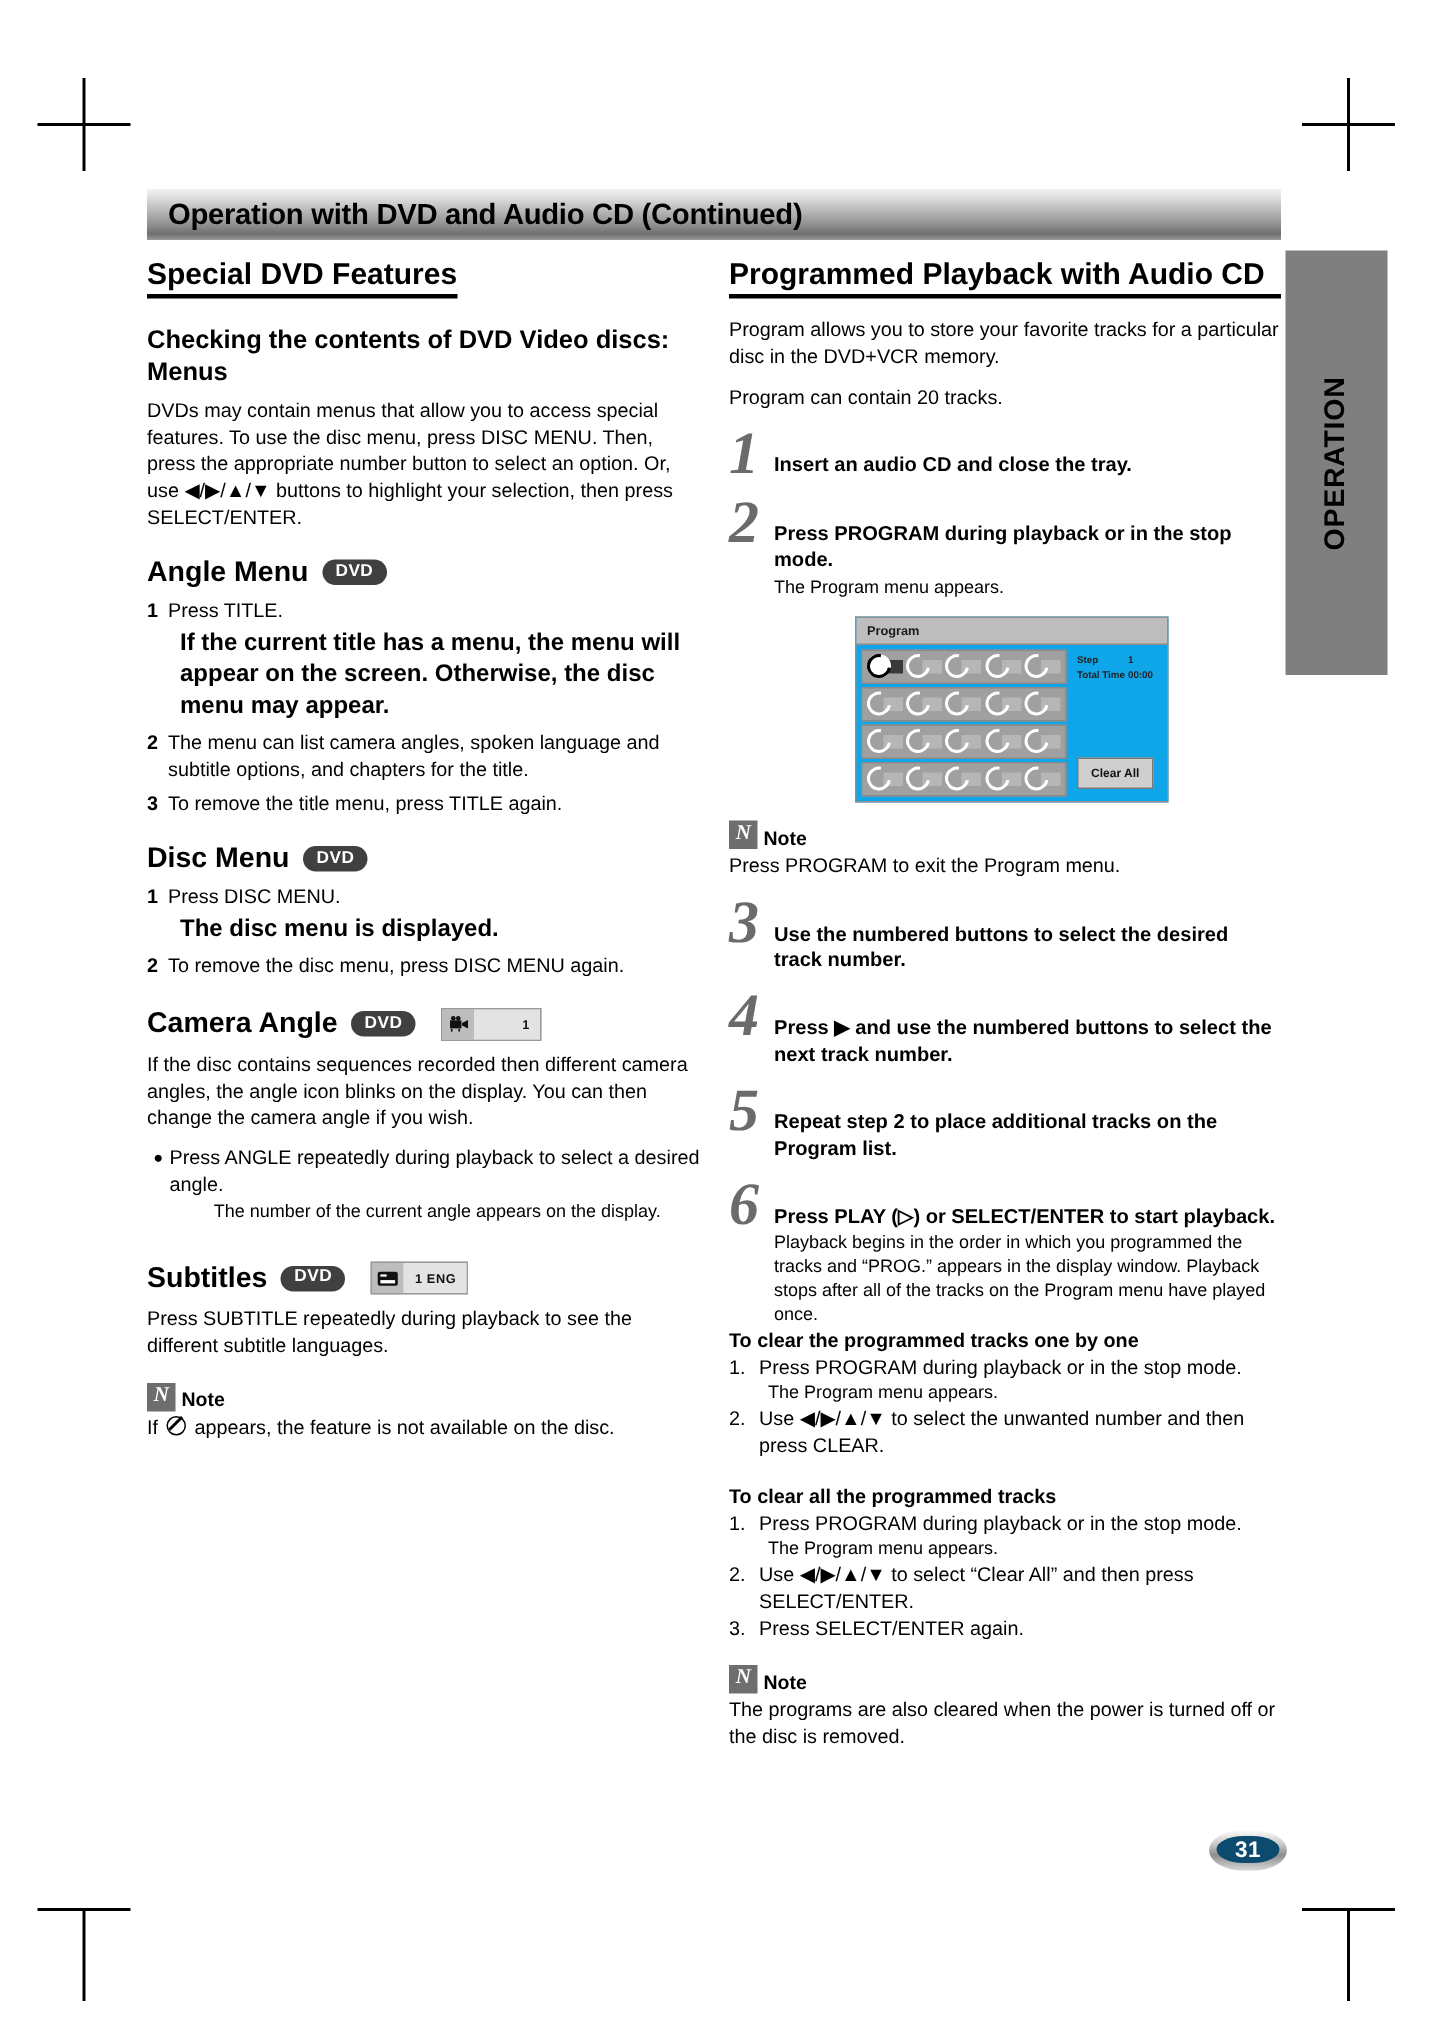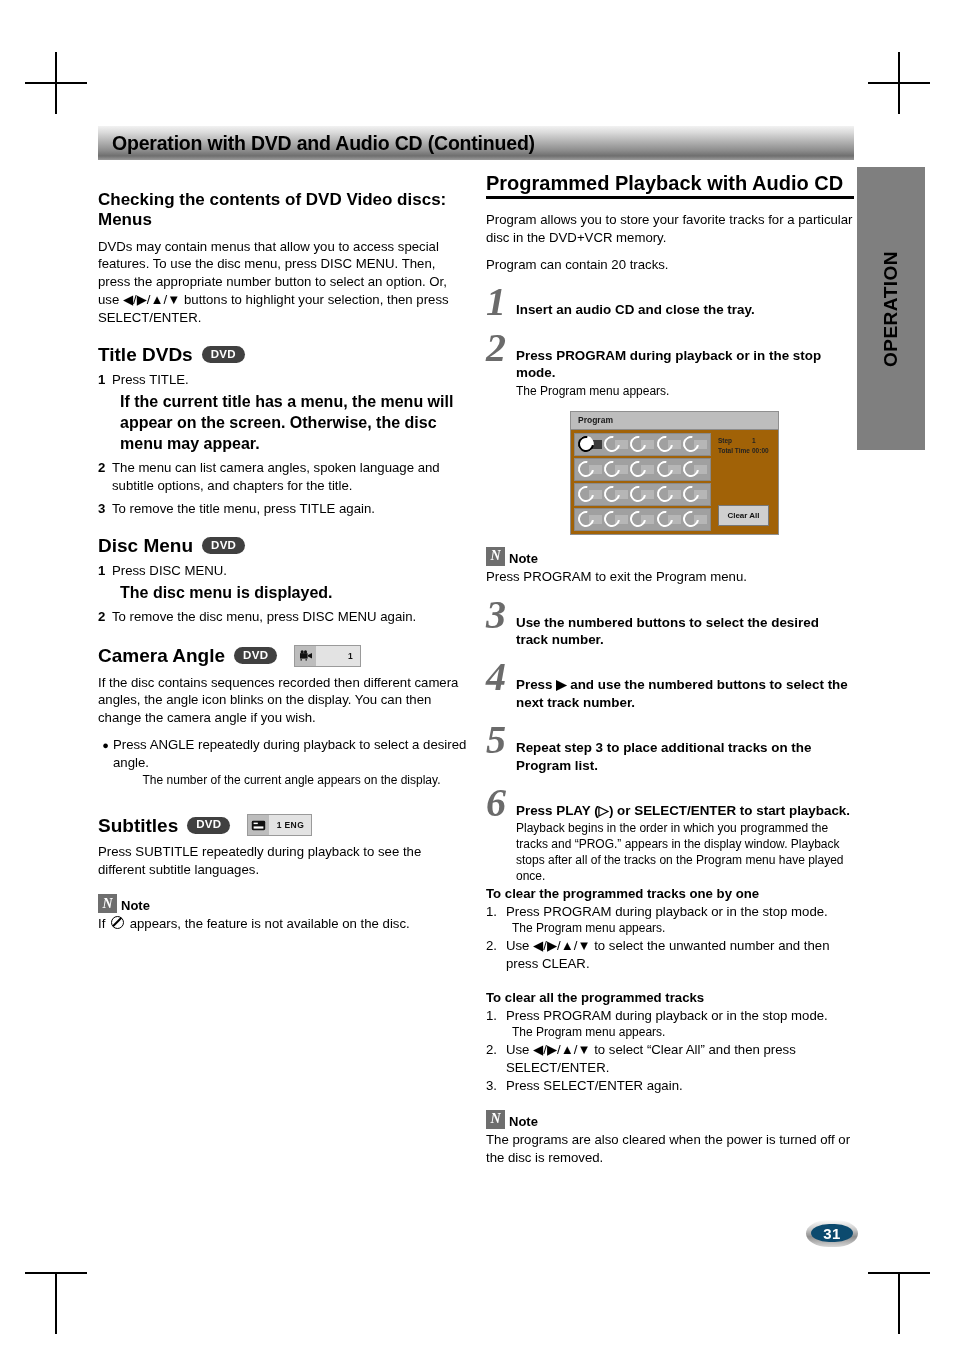--- a/index.html
+++ b/index.html
@@ -116,21 +116,21 @@
     font-style:italic;font-weight:bold;font-size:40px;line-height:.82;
     color:#6b6b6b;text-align:left;
   }
   .step .body{flex:1;padding-top:3px;margin-top:12px;}
   .step .body .lead{font-size:13.4px;font-weight:bold;line-height:1.3;margin:0;}
   .step .body .sub{font-size:12px;line-height:1.33;margin:2px 0 0 0;}
 
   
   .prog{
     position:relative;width:207px;height:122px;margin:11px 0 0 84px;
-    background:#a16207;border:1px solid #8f8f8f;
+    background:#0ea5e9;border:1px solid #8f8f8f;
   }
   .prog-title{
     height:17px;background:#bdbdbd;border-bottom:1px solid #8c8c8c;
     font-size:8.5px;font-weight:bold;color:#1a1a1a;display:flex;align-items:center;padding-left:7px;
   }
   .prog-body{display:flex;height:104px;padding:3px;box-sizing:border-box;gap:3px;}
   .prog-left{width:137px;display:flex;flex-direction:column;gap:2px;}
   .prog-row{
     flex:1;background:#a0a0a0;border:1px solid #8a8a8a;
     display:flex;align-items:center;justify-content:space-around;padding:0 2px;
@@ -196,27 +196,28 @@
   <div class="banner">
     <div class="banner-title">Operation with DVD and Audio CD (Continued)</div>
   </div>
 
   <div class="sidetab">
     <span>OPERATION</span>
   </div>
 
   <div class="col col-left">
 
+    <h2 class="sec">Special DVD Features</h2>
 
     <h3 class="sub">Checking the contents of DVD Video discs: Menus</h3>
     <p>DVDs may contain menus that allow you to access special features. To use the disc menu, press DISC MENU. Then, press the appropriate number button to select an option. Or, use ◀/▶/▲/▼ buttons to highlight your selection, then press SELECT/ENTER.</p>
 
     
     <div class="hd-row">
-      <span class="t">Title DVDs</span>
+      <span class="t">Angle Menu</span>
       <span class="pill">DVD</span>
     </div>
     <ul class="nlist">
       <li>
         <span class="n">1</span>
         <span class="tx">
           <span>Press TITLE.</span>
           <span class="note">If the current title has a menu, the menu will appear on the screen. Otherwise, the disc menu may appear.</span>
         </span>
       </li>
@@ -460,21 +461,21 @@
     <div class="step">
       <div class="num">4</div>
       <div class="body">
         <p class="lead">Press ▶ and use the numbered buttons to select the next track number.</p>
       </div>
     </div>
 
     <div class="step">
       <div class="num">5</div>
       <div class="body">
-        <p class="lead">Repeat step 3 to place additional tracks on the Program list.</p>
+        <p class="lead">Repeat step 2 to place additional tracks on the Program list.</p>
       </div>
     </div>
 
     <div class="step">
       <div class="num">6</div>
       <div class="body">
         <p class="lead">Press PLAY (▷) or SELECT/ENTER to start playback.</p>
         <p class="sub">Playback begins in the order in which you programmed the tracks and “PROG.” appears in the display window. Playback stops after all of the tracks on the Program menu have played once.</p>
       </div>
     </div>

